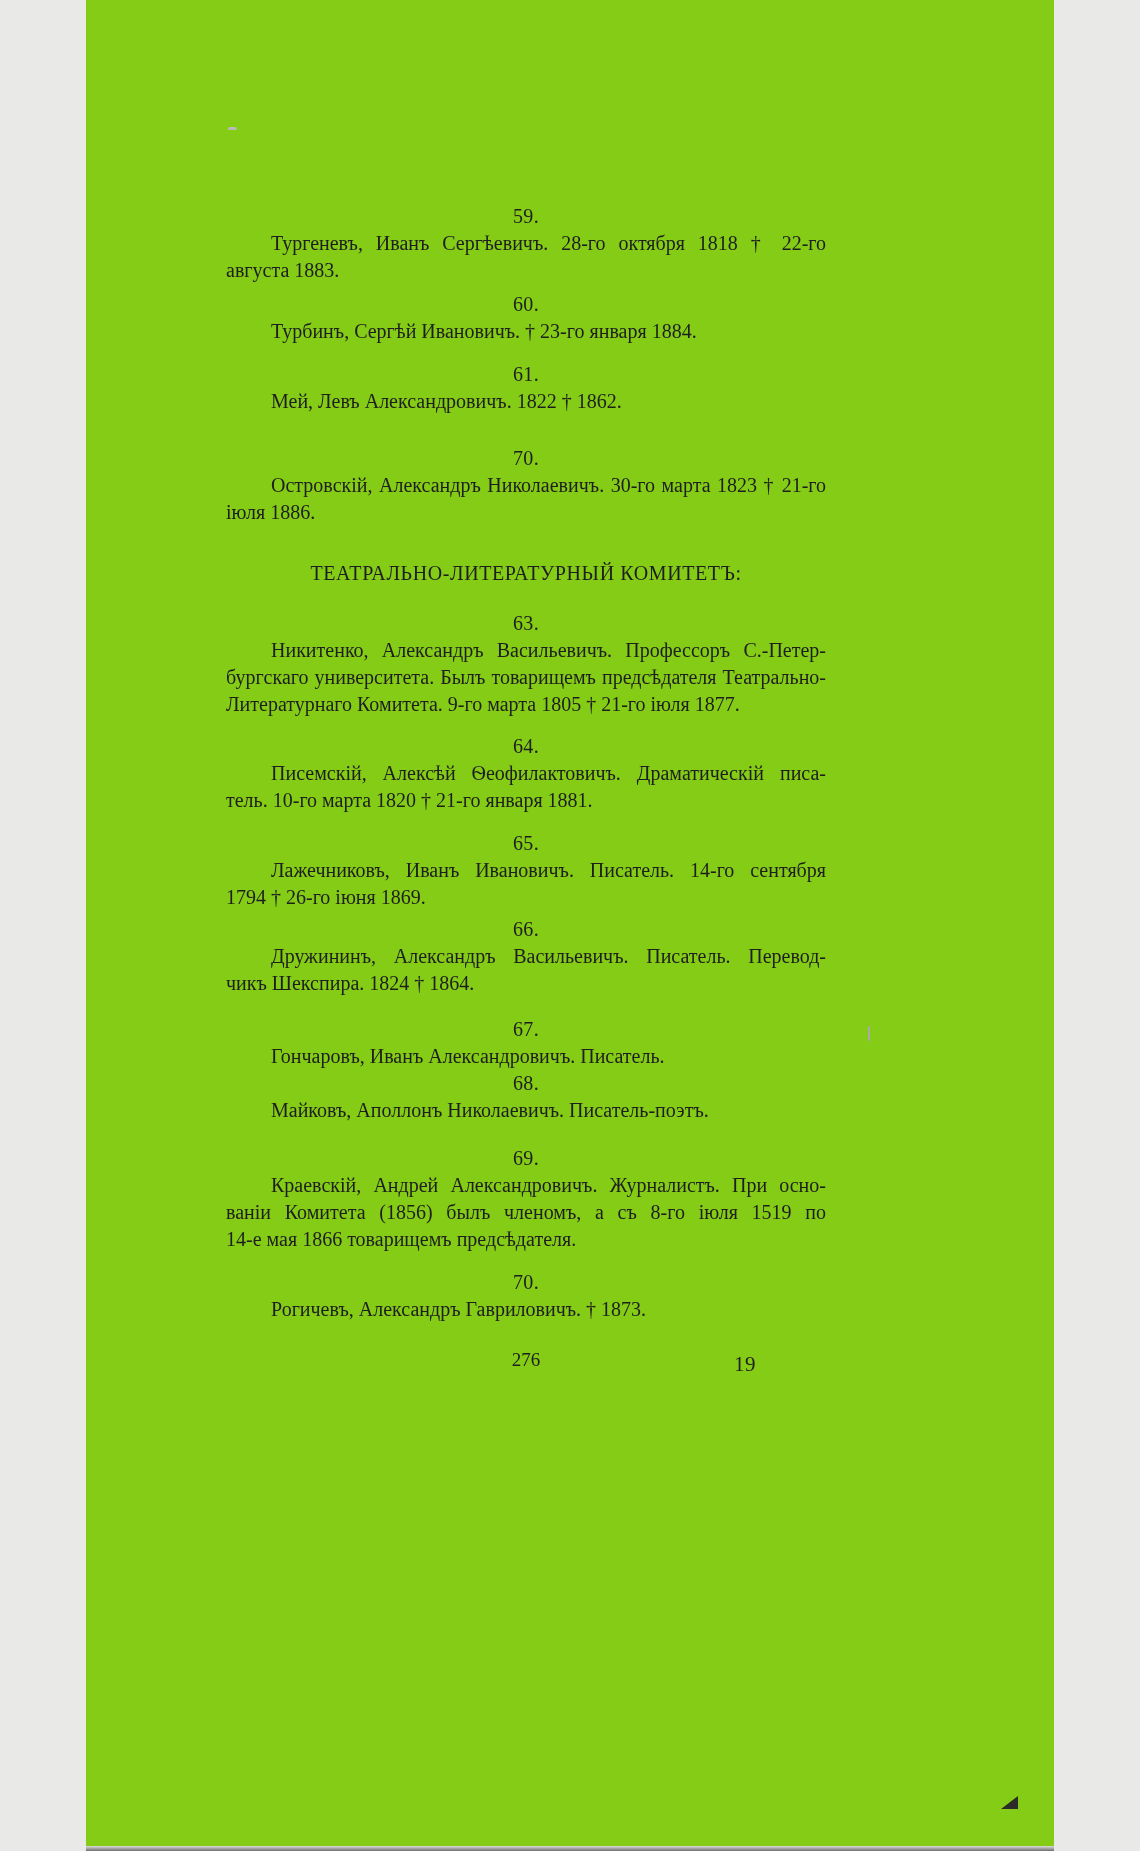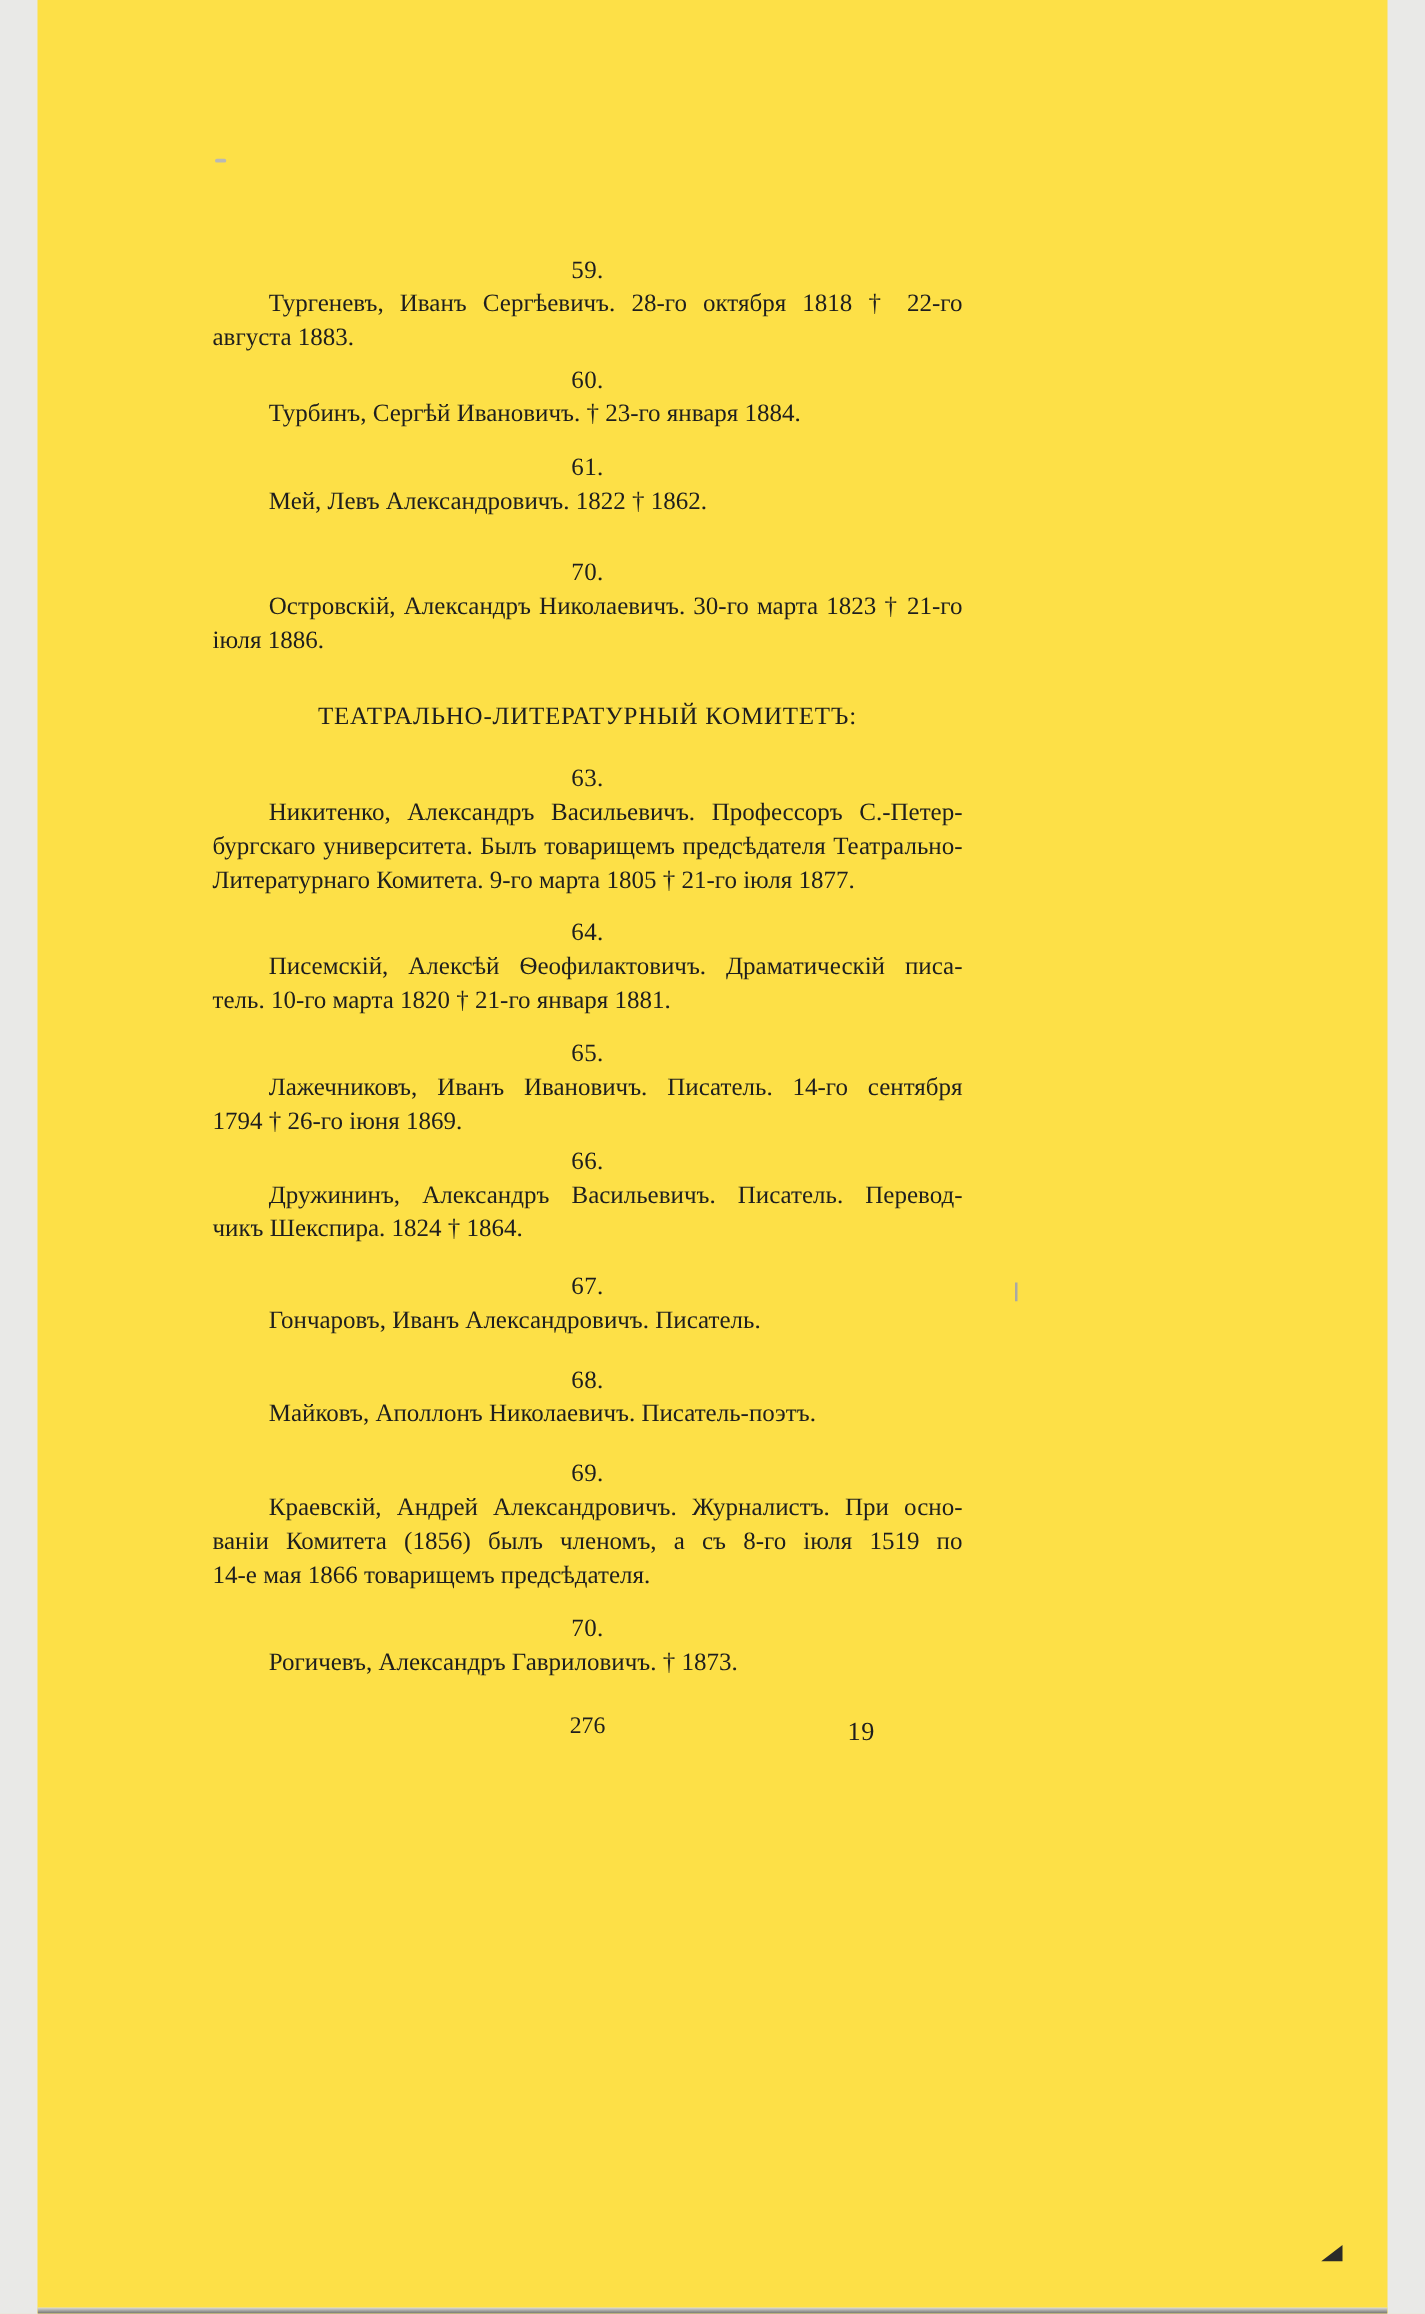--- a/index.html
+++ b/index.html
@@ -1,21 +1,21 @@
 <!DOCTYPE html>
 <html><head>
 <meta charset="utf-8">
 <style>
   html, body { margin: 0; padding: 0; background: #e9e9e7; }
   .page {
     position: relative;
-    width: 1080px;
+    width: 968px;
     height: 1851px;
     margin: 0 auto;
-    background: #fde047;
+    background: #84cc16;
     overflow: hidden;
     font-family: "Liberation Serif", "DejaVu Serif", serif;
     color: #1e1e1e;
   }
   .text-block {
     position: absolute;
     top: 203px;
     left: 140px;
     width: 600px;
     font-size: 20px;
@@ -132,21 +132,21 @@
       <div class="num">66.</div>
       <div class="line first fill">Дружининъ, Александръ Васильевичъ. Писатель. Перевод-</div>
       <div class="line">чикъ Шекспира. 1824 † 1864.</div>
     </div>
 
     <div class="entry" style="margin-top:19px">
       <div class="num">67.</div>
       <div class="line first">Гончаровъ, Иванъ Александровичъ. Писатель.</div>
     </div>
 
-    <div class="entry" style="margin-top:21px">
+    <div class="entry" style="">
       <div class="num">68.</div>
       <div class="line first">Майковъ, Аполлонъ Николаевичъ. Писатель-поэтъ.</div>
     </div>
 
     <div class="entry" style="margin-top:21px">
       <div class="num">69.</div>
       <div class="line first fill">Краевскій, Андрей Александровичъ. Журналистъ. При осно-</div>
       <div class="line fill">ваніи Комитета (1856) былъ членомъ, а съ 8-го іюля 1519 по</div>
       <div class="line">14-е мая 1866 товарищемъ предсѣдателя.</div>
     </div>

